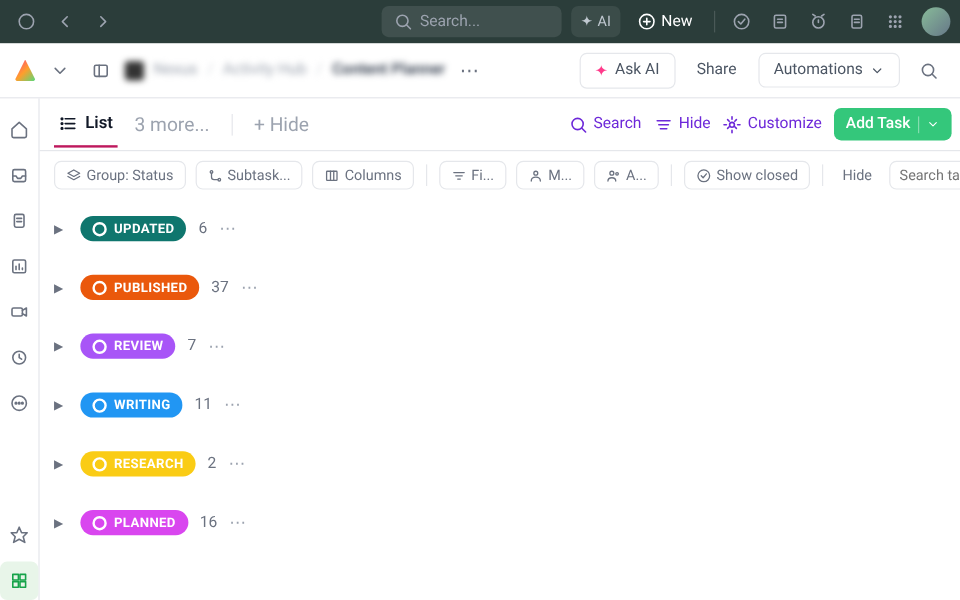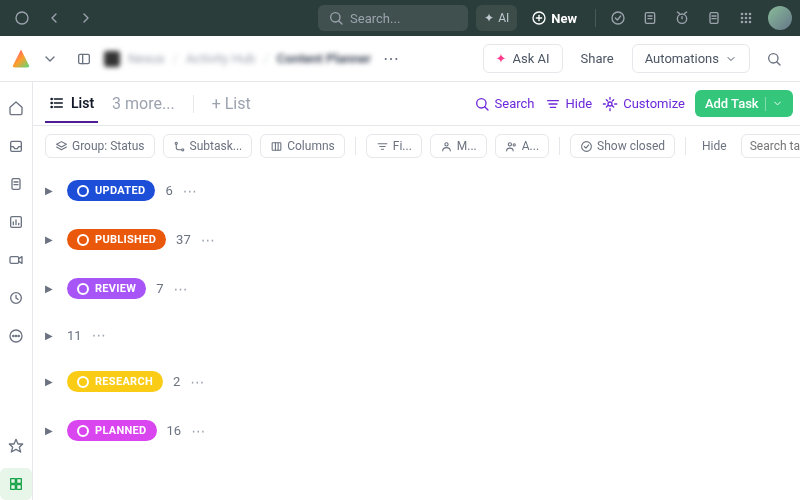--- a/index.html
+++ b/index.html
@@ -1,42 +1,42 @@
 <!DOCTYPE html>
 <html><head>
 <meta charset="utf-8">
 <style>
 *{margin:0;padding:0;box-sizing:border-box;font-family:-apple-system,BlinkMacSystemFont,"Segoe UI",Roboto,sans-serif}
 body{width:800px;height:500px;overflow:hidden;background:#fff}
 .topbar{height:36px;background:#2b3d3a;display:flex;align-items:center;padding:0 8px;gap:4px;color:#aab}
 .tb-btn{width:28px;height:28px;display:flex;align-items:center;justify-content:center;border-radius:6px;color:#9ca3af;cursor:pointer}
 .search-box{display:flex;align-items:center;background:rgba(255,255,255,.1);border-radius:6px;height:26px;padding:12px 10px;width:150px;margin-left:auto;gap:6px;color:#9ca3af;font-size:13px}
 .ai-badge{background:rgba(255,255,255,.08);border-radius:6px;height:26px;padding:0 8px;display:flex;align-items:center;gap:4px;font-size:12px;color:#c0c8d0;margin-left:4px}
-.new-btn{display:flex;align-items:center;gap:4px;color:#fff;font-size:13px;font-weight:700;padding:0 10px;height:26px;border-radius:6px;cursor:pointer}
+.new-btn{display:flex;align-items:center;gap:4px;color:#fff;font-size:13px;font-weight:400;padding:0 10px;height:26px;border-radius:6px;cursor:pointer}
 .tb-sep{width:1px;height:18px;background:rgba(255,255,255,.15);margin:0 4px}
 .avatar{width:24px;height:24px;border-radius:50%;background:linear-gradient(135deg,#8b9,#678);margin-left:4px}
 .subbar{height:46px;border-bottom:1px solid #e5e7eb;display:flex;align-items:center;padding:0 12px;gap:6px}
 .logo-ico{width:18px;height:18px;background:linear-gradient(135deg,#ff3b8b,#ff9e2c,#4ade80);border-radius:4px;clip-path:polygon(50% 0,100% 100%,0 100%)}
 .sb-ico{width:28px;height:28px;display:flex;align-items:center;justify-content:center;color:#6b7280;cursor:pointer;border-radius:6px}
 .bc{display:flex;align-items:center;gap:8px;font-size:13px;color:#9ca3af;filter:blur(2.5px)}
 .bc-sq{width:16px;height:16px;background:#333;border-radius:3px}
 .bc-sep{color:#d1d5db}
 .sb-right{margin-left:auto;display:flex;align-items:center;gap:10px}
 .sb-btn{display:flex;align-items:center;gap:6px;padding:6px 12px;border:1px solid #e5e7eb;border-radius:6px;font-size:13px;color:#4b5563;cursor:pointer;background:#fff}
 .sb-text{font-size:13px;color:#4b5563;cursor:pointer;padding:6px 8px}
 .sparkle{color:#ff3b8b}
 .main{display:flex;height:calc(500px - 82px)}
 .leftnav{width:50px;border-right:1px solid #e5e7eb;display:flex;flex-direction:column;align-items:center;padding-top:10px;gap:6px}
 .nav-ico{width:32px;height:32px;display:flex;align-items:center;justify-content:center;color:#6b7280;cursor:pointer;border-radius:6px}
 .nav-ico.active{background:#e8f5e9;color:#16a34a}
 .nav-spacer{flex:1}
 .content{flex:1;display:flex;flex-direction:column}
 .viewbar{height:44px;display:flex;align-items:center;padding:0 12px;gap:14px;border-bottom:1px solid #e5e7eb}
 .view-tab{display:flex;align-items:center;gap:6px;font-size:14px;color:#4b5563;cursor:pointer;padding:10px 4px;font-weight:600}
-.view-tab.active{color:#111827;border-bottom:2px solid #4c1d95}
+.view-tab.active{color:#111827;border-bottom:2px solid #be185d}
 .view-more{color:#9ca3af;font-size:16px}
 .vb-right{margin-left:auto;display:flex;align-items:center;gap:10px}
 .vb-btn{display:flex;align-items:center;gap:5px;font-size:13px;color:#6d28d9;cursor:pointer}
 .add-task{background:#34c77b;color:#fff;padding:6px 10px;border-radius:6px;font-size:13px;font-weight:500;display:flex;align-items:center;gap:6px}
 .add-task-sep{width:1px;height:14px;background:rgba(255,255,255,.4)}
 .caret-btn{width:28px;height:28px;border-radius:6px;background:#f3f4f6;display:flex;align-items:center;justify-content:center;cursor:pointer}
 .filterbar{height:40px;display:flex;align-items:center;padding:0 12px;gap:8px;font-size:12px;color:#6b7280}
 .fb-item{display:flex;align-items:center;gap:4px;padding:4px 9px;border:1px solid #e5e7eb;border-radius:6px;cursor:pointer;white-space:nowrap}
 .fb-sep{width:1px;height:18px;background:#e5e7eb;margin:0 2px}
 .fb-search{border:1px solid #e5e7eb;border-radius:6px;padding:4px 8px;font-size:12px;color:#9ca3af;width:90px}
@@ -247,21 +247,21 @@
             <line x1="8" y1="12" x2="20" y2="12"></line>
             <line x1="8" y1="18" x2="20" y2="18"></line>
             <circle cx="4" cy="6" r="1"></circle>
             <circle cx="4" cy="12" r="1"></circle>
             <circle cx="4" cy="18" r="1"></circle>
           </svg>
         <span>List</span>
       </div>
       <span class="view-more">3 more...</span>
       <div class="tb-sep" style="background:#e5e7eb"></div>
-      <span class="view-more">+ List</span>
+      <span class="view-more">+ Hide</span>
       <div class="vb-right">
         <div class="vb-btn">
             <svg viewBox="0 0 24 24">
               <circle cx="11" cy="11" r="7"></circle>
               <line x1="21" y1="21" x2="16" y2="16"></line>
             </svg>
             <span>Search</span>
           </div>
         <div class="vb-btn">
             <svg viewBox="0 0 24 24">
@@ -350,21 +350,21 @@
           <span>Show closed</span>
         </div>
       <div class="fb-sep"></div>
       <span style="padding:0 6px;cursor:pointer">Hide</span>
       <input class="fb-search" placeholder="Search tasks" style="">
     </div>
 
     <div class="groups" id="groups">
         <div class="grp">
           <span class="grp-caret">▶</span>
-          <span class="grp-pill" style="background:#1d4ed8">
+          <span class="grp-pill" style="background:#0f766e">
             <span class="status-ico"></span>
             <span>UPDATED</span>
           </span>
           <span class="grp-count">6</span>
           <span class="grp-dots">⋯</span>
         </div>
         <div class="grp">
           <span class="grp-caret">▶</span>
           <span class="grp-pill" style="background:#ea580c">
             <span class="status-ico"></span>
@@ -377,20 +377,24 @@
           <span class="grp-caret">▶</span>
           <span class="grp-pill" style="background:#a855f7">
             <span class="status-ico"></span>
             <span>REVIEW</span>
           </span>
           <span class="grp-count">7</span>
           <span class="grp-dots">⋯</span>
         </div>
         <div class="grp">
           <span class="grp-caret">▶</span>
+          <span class="grp-pill" style="background:#2196f3">
+            <span class="status-ico"></span>
+            <span>WRITING</span>
+          </span>
           <span class="grp-count">11</span>
           <span class="grp-dots">⋯</span>
         </div>
         <div class="grp">
           <span class="grp-caret">▶</span>
           <span class="grp-pill" style="background:#facc15">
             <span class="status-ico"></span>
             <span>RESEARCH</span>
           </span>
           <span class="grp-count">2</span>

